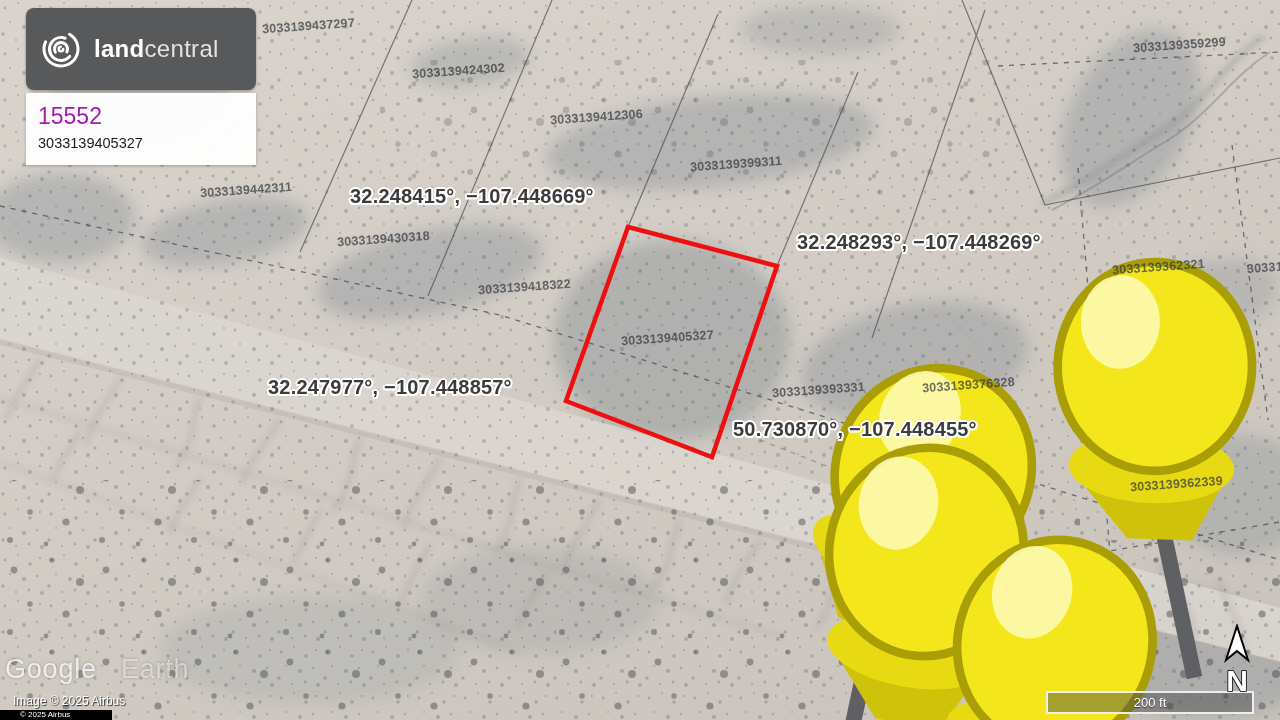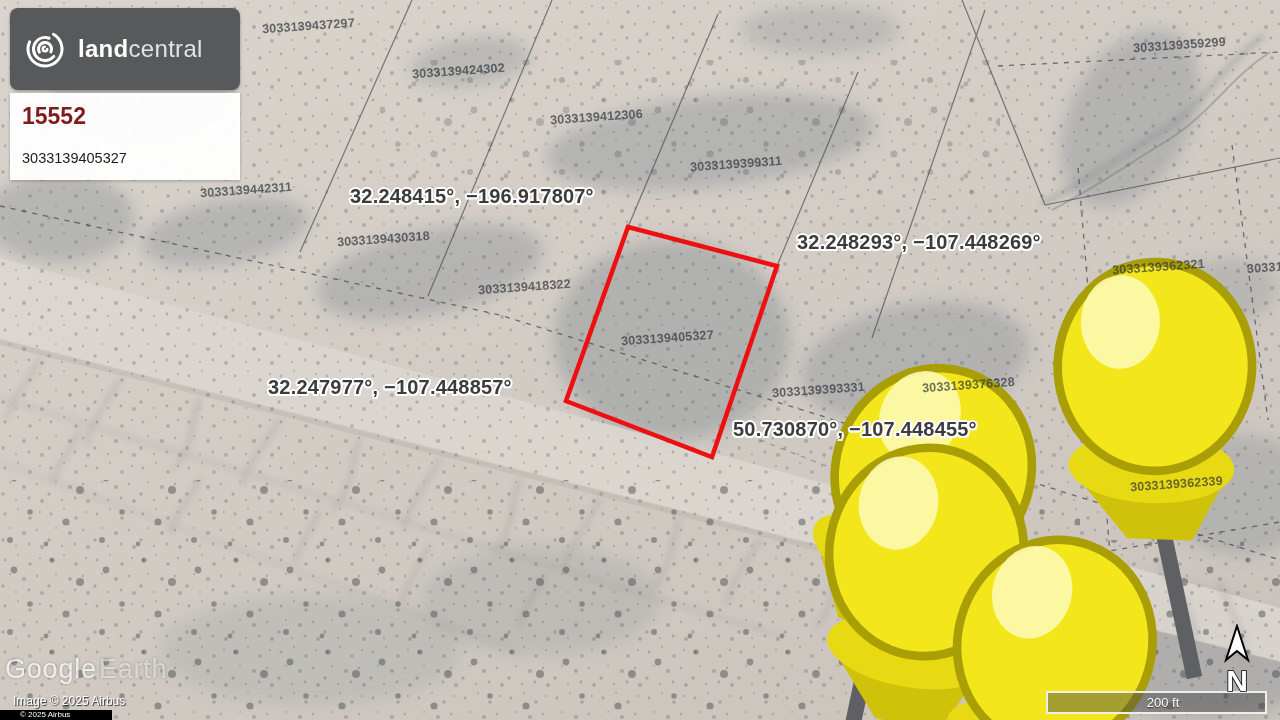--- a/index.html
+++ b/index.html
@@ -8,37 +8,37 @@
   .map{position:absolute;inset:0;width:1280px;height:720px;background:linear-gradient(160deg,#dad4cd 0%,#d2ccc5 45%,#c9c3bc 100%);}
   .map svg.terrain{position:absolute;left:0;top:0;}
 
   
   .coord-label{position:absolute;font-weight:bold;font-size:20px;color:#3c3c3c;letter-spacing:.2px;white-space:nowrap;z-index:6;
     text-shadow:-1.5px -1.5px 0 #fff,1.5px -1.5px 0 #fff,-1.5px 1.5px 0 #fff,1.5px 1.5px 0 #fff,0 -2px 0 #fff,0 2px 0 #fff,-2px 0 0 #fff,2px 0 0 #fff;}
   .parcel-num{position:absolute;font-weight:bold;font-size:12.5px;color:#31353b;opacity:.7;transform:rotate(-4deg);
     white-space:nowrap;letter-spacing:.2px;z-index:4;}
 
   
-  .card{position:absolute;left:10px;top:8px;width:230px;z-index:20;}
+  .card{position:absolute;left:26px;top:8px;width:230px;z-index:20;}
   .card .logo-box{background:#58595b;border-radius:8px;height:82px;display:flex;align-items:center;padding:0 12px;box-shadow:0 1px 3px rgba(0,0,0,.35);}
   .card .logo-text{font-size:24px;letter-spacing:.3px;margin-left:10px;}
   .card .logo-text .land{color:#ffffff;font-weight:bold;}
   .card .logo-text .central{color:#e3e3e3;font-weight:normal;}
   .card .info-box{margin-top:3px;background:rgba(255,255,255,.95);padding:10px 12px 12px 12px;box-shadow:0 1px 3px rgba(0,0,0,.25);}
-  .card .listing-id{font-size:23px;font-weight:bold;color:#7f1d1d;margin:0 0 19px 0;}
+  .card .listing-id{font-size:23px;font-weight:normal;color:#a21caf;margin:0 0 4px 0;}
   .card .info-line{font-size:14.5px;color:#1c1c1c;line-height:19px;}
 
   
   .watermark{position:absolute;left:5px;top:654px;z-index:10;font-size:27px;letter-spacing:.8px;text-shadow:0 0 3px rgba(60,60,60,.4);}
   .watermark .brand{color:rgba(255,255,255,.8);}
-  .watermark .product{color:rgba(255,255,255,.55);margin-left:2px;}
+  .watermark .product{color:rgba(255,255,255,.55);margin-left:24px;}
   .copyright{position:absolute;left:13px;top:694px;z-index:10;font-size:12px;color:#fff;text-shadow:1px 1px 1px rgba(0,0,0,.8);}
   .copyright-strip{position:absolute;left:0;top:710px;width:92px;height:10px;background:#000;z-index:10;color:#fff;font-size:8px;line-height:10px;padding-left:20px;overflow:hidden;}
   .scale-bar{position:absolute;left:1046px;top:691px;width:204px;height:19px;z-index:10;
-    border:2px solid #ededed;background:rgba(70,70,70,.45);display:flex;align-items:center;justify-content:center;padding-left:13px;}
+    border:2px solid #ededed;background:rgba(70,70,70,.45);display:flex;align-items:center;justify-content:center;}
   .scale-bar span{color:#fff;font-size:13px;text-shadow:0 1px 1px rgba(0,0,0,.6);}
   .north{position:absolute;left:1220px;top:624px;z-index:10;}
 </style>
 </head>
 <body>
 
 <div class="map">
 
   <svg class="terrain" width="1280" height="720" viewBox="0 0 1280 720">
     <defs>
@@ -179,21 +179,21 @@
       <div class="parcel-num" style="left: 478px; top: 280px;">3033139418322</div>
       <div class="parcel-num" style="left: 621px; top: 331px;">3033139405327</div>
       <div class="parcel-num" style="left: 772px; top: 383px;">3033139393331</div>
       <div class="parcel-num" style="left: 922px; top: 378px;">3033139376328</div>
       <div class="parcel-num" style="left: 1112px; top: 260px;">3033139362321</div>
       <div class="parcel-num" style="left: 1247px; top: 260px;">30331394</div>
       <div class="parcel-num" style="left: 1130px; top: 477px;">3033139362339</div>
     </div>
 
   <div id="coord-labels">
-      <div class="coord-label" style="left: 350px; top: 185px;">32.248415°, −196.917807°</div>
+      <div class="coord-label" style="left: 350px; top: 185px;">32.248415°, −107.448669°</div>
       <div class="coord-label" style="left: 797px; top: 231px;">32.248293°, −107.448269°</div>
       <div class="coord-label" style="left: 268px; top: 363px; margin-top: 13px;">32.247977°, −107.448857°</div>
       <div class="coord-label" style="left: 733px; top: 418px;">50.730870°, −107.448455°</div>
     </div>
 
   <div class="card">
     <div class="logo-box">
       <svg width="46" height="46" viewBox="0 0 46 46">
         <g fill="none" stroke="#ffffff" stroke-linecap="round">
           <circle cx="23" cy="23" r="17" stroke-width="3" stroke-dasharray="78 29" transform="rotate(-60 23 23)"></circle>

